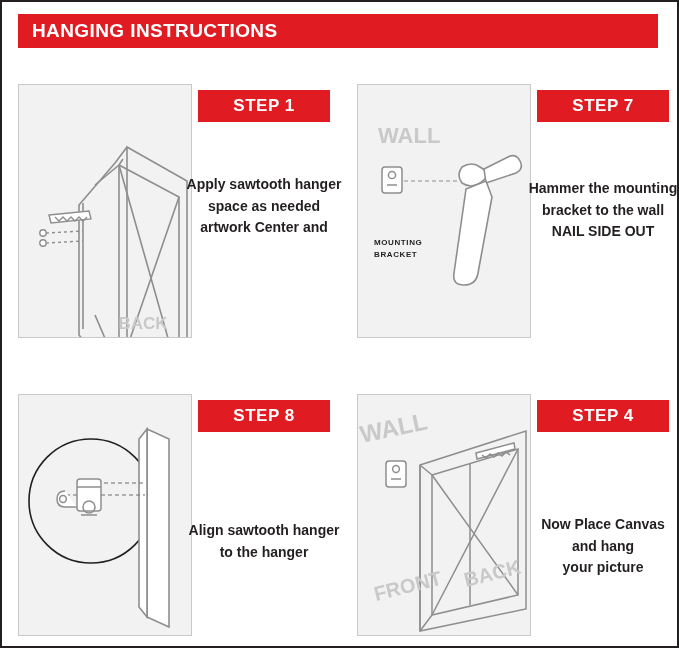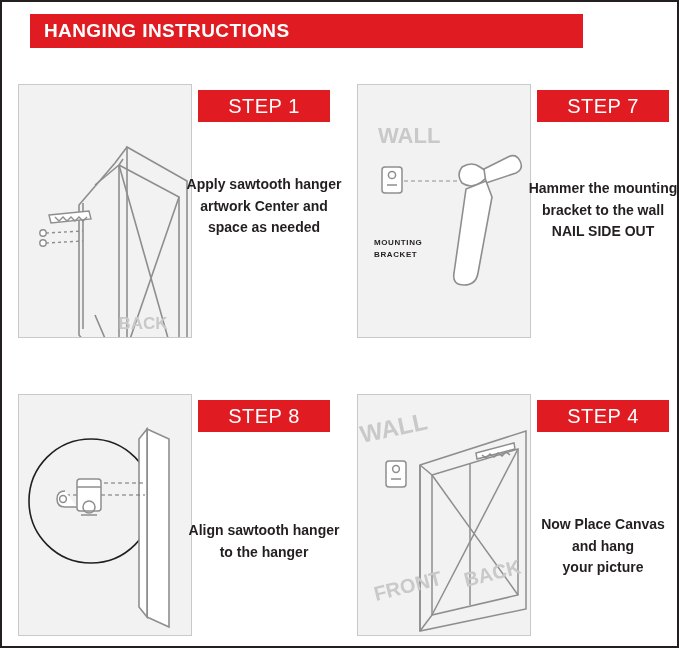--- a/index.html
+++ b/index.html
@@ -19,23 +19,23 @@
     position: relative;
     width: 679px;
     height: 648px;
     box-sizing: border-box;
     border: 2px solid #231f20;
     background: #ffffff;
   }
   
   .header-bar {
     position: absolute;
-    left: 28px;
+    left: 16px;
     top: 12px;
-    width: 553px;
+    width: 640px;
     height: 34px;
     background: #e11b22;
     display: flex;
     align-items: center;
   }
   .header-title {
     color: #ffffff;
     font-weight: bold;
     font-size: 19px;
     letter-spacing: 0.4px;
@@ -56,22 +56,22 @@
     position: absolute;
     background: #e11b22;
     height: 32px;
     width: 132px;
     display: flex;
     align-items: center;
     justify-content: center;
   }
   .label-bar span {
     color: #ffffff;
-    font-weight: normal;
-    font-size: 20px;
+    font-weight: bold;
+    font-size: 17px;
     letter-spacing: 0.5px;
   }
   .desc {
     position: absolute;
     width: 160px;
     text-align: center;
     font-size: 14px;
     line-height: 1.55;
     font-weight: bold;
     color: #231f20;
@@ -129,22 +129,22 @@
         </g>
 
         <text class="ghost-text" x="124" y="244" font-size="17" text-anchor="middle">BACK</text>
       </svg>
     </div>
     <div class="label-bar" style="left:196px; top:88px;">
       <span>STEP 1</span>
     </div>
     <div class="desc" style="left:182px; top:172px;">
       <span class="em">Apply sawtooth hanger</span>
+      <span class="em">space as needed</span>
       <span class="em">artwork Center and</span>
-      <span class="em">space as needed</span>
     </div>
   </div>
 
   <div class="step">
     <div class="art-box" style="left:355px; top:82px; width:172px; height:252px;">
       <svg width="172" height="252" viewBox="0 0 172 252">
         <rect x="0" y="0" width="172" height="252" fill="#f2f2f2"></rect>
 
         <text class="ghost-text" x="20" y="58" font-size="22">WALL</text>
 

